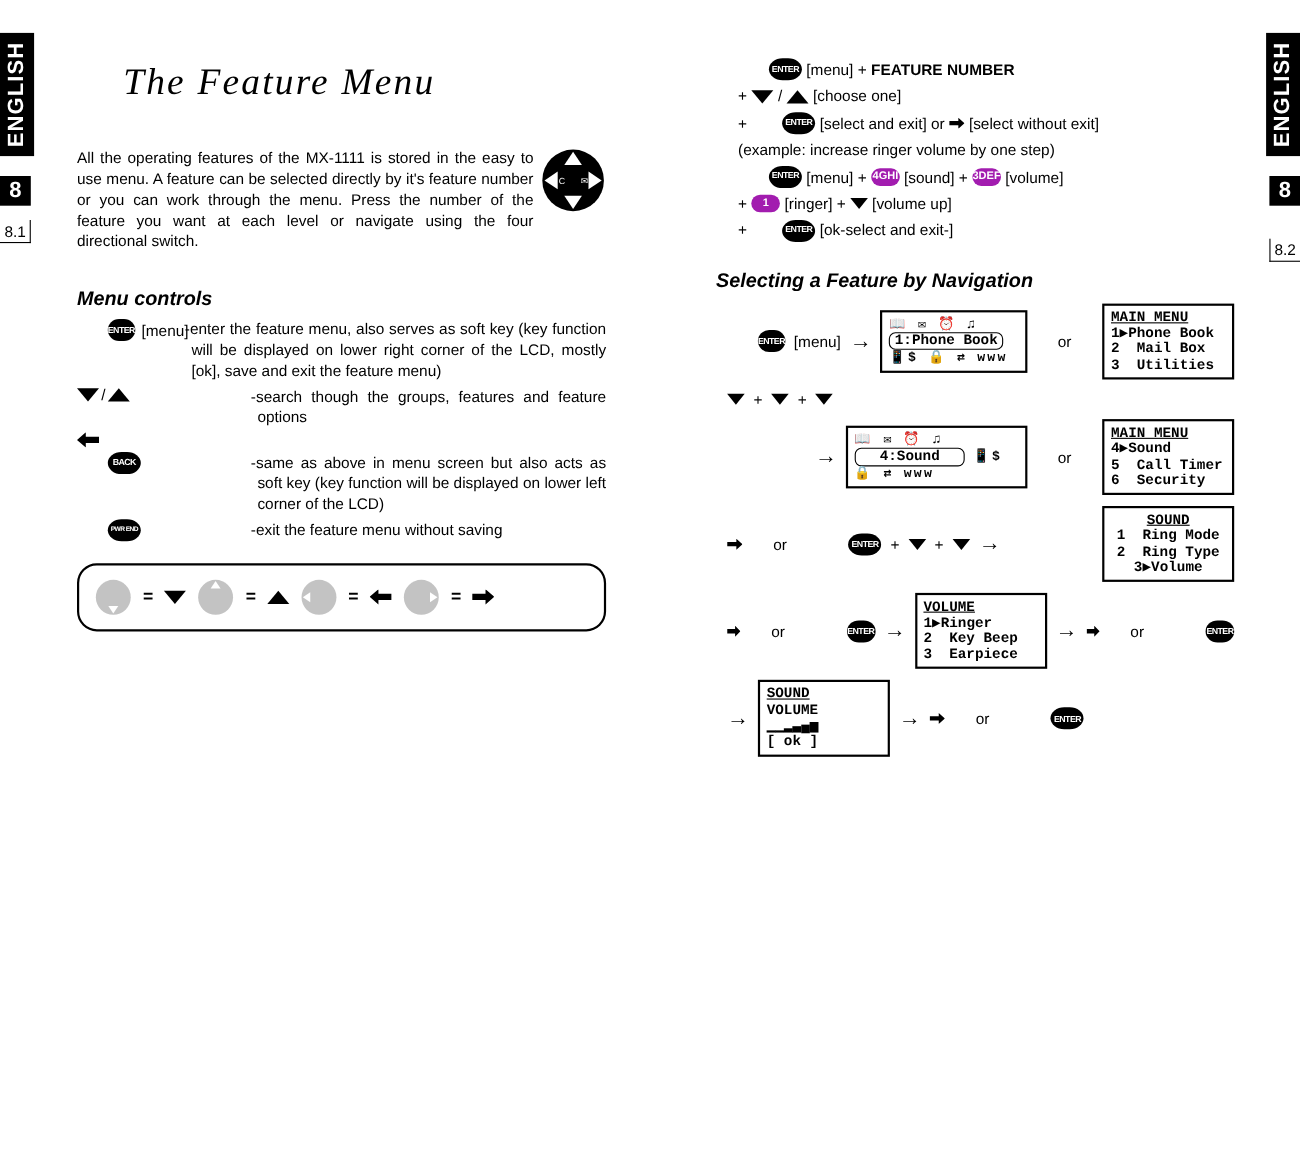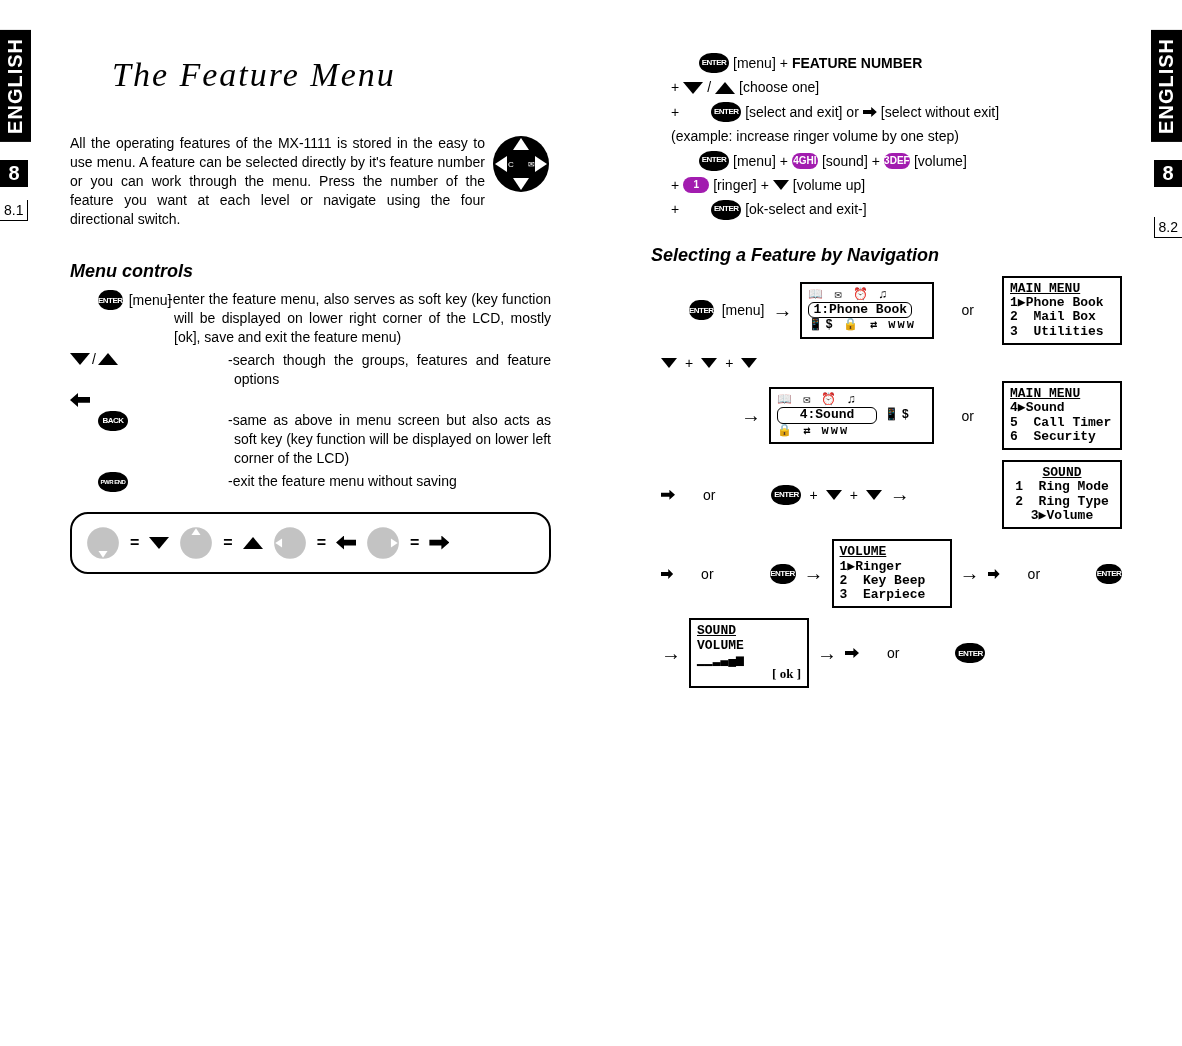--- a/index.html
+++ b/index.html
@@ -272,21 +272,21 @@
       <span class="or-text">or</span>
       <span class="icon-pill">ENTER</span>
     </div>
 
     <div class="nav-flow-row">
       <span class="arrow-long">→</span>
       <span class="lcd">
         <span class="lcd-title">SOUND</span>
         <span class="lcd-row">VOLUME</span><br>
         <span class="lcd-row">▁▁▂▃▄▅</span><br>
-        <span class="lcd-row" style="text-align:right;display:block;font-family:Liberation Serif, serif;">[ ok ]</span>
+        <span class="lcd-row" style="text-align:left;display:block;">[ ok ]</span>
       </span>
       <span class="arrow-long">→</span>
       <span class="small-arrow-glyph"></span>
       <span class="or-text">or</span>
       <span class="icon-pill">ENTER</span>
     </div>
 
   </div>
 </div>
 

